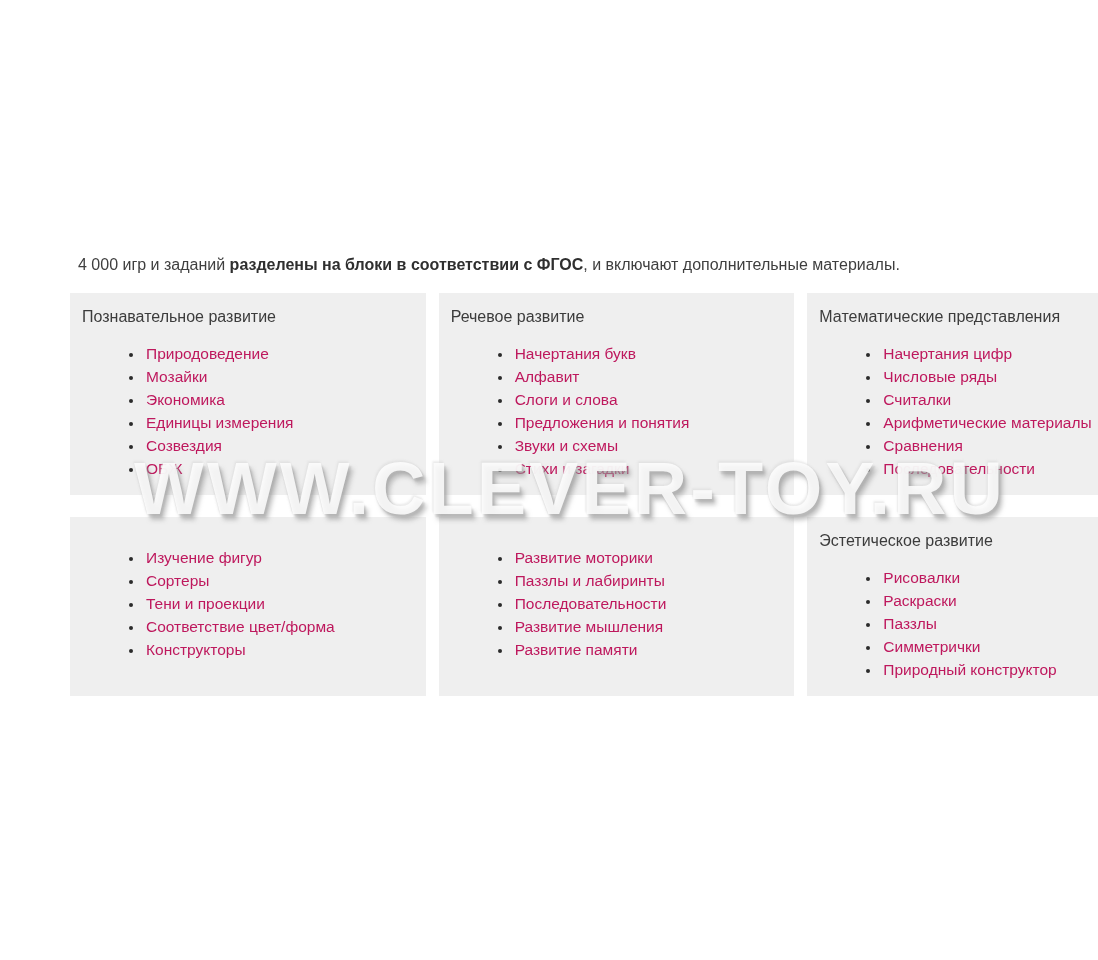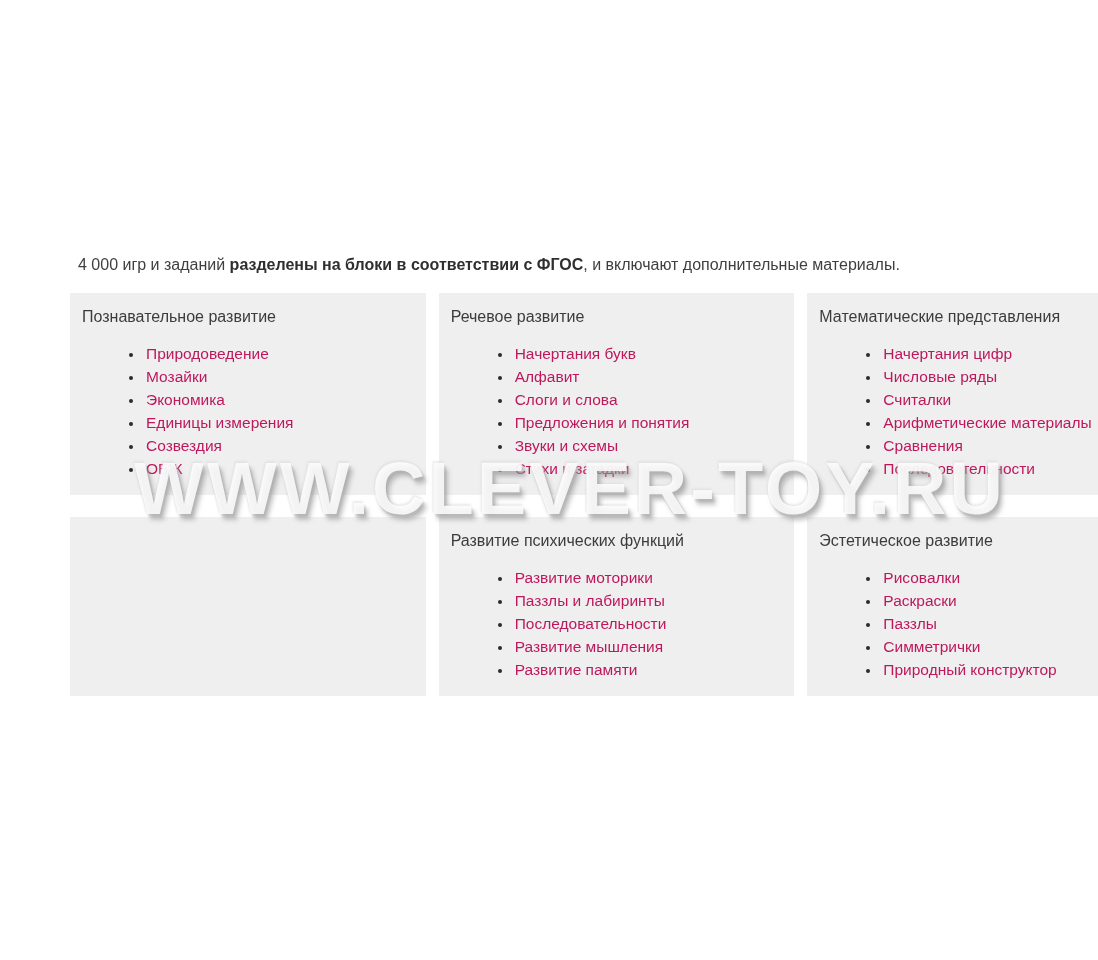--- a/index.html
+++ b/index.html
@@ -124,24 +124,30 @@
         <li>Начертания цифр</li>
         <li>Числовые ряды</li>
         <li>Считалки</li>
         <li>Арифметические материалы</li>
         <li>Сравнения</li>
         <li>Последовательности</li>
       </ul>
     </section>
 
     <section class="card">
+      <ul>
+        <li>Изучение фигур</li>
+        <li>Сортеры</li>
+        <li>Тени и проекции</li>
+        <li>Соответствие цвет/форма</li>
+        <li>Конструкторы</li>
+      </ul>
     </section>
 
     <section class="card">
-      <h3>Развитие психических функций</h3>
       <ul>
         <li>Развитие моторики</li>
         <li>Паззлы и лабиринты</li>
         <li>Последовательности</li>
         <li>Развитие мышления</li>
         <li>Развитие памяти</li>
       </ul>
     </section>
 
     <section class="card">

